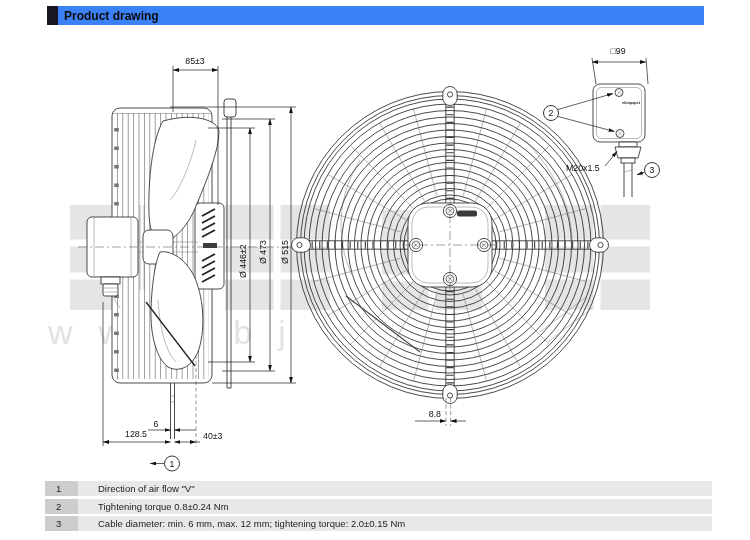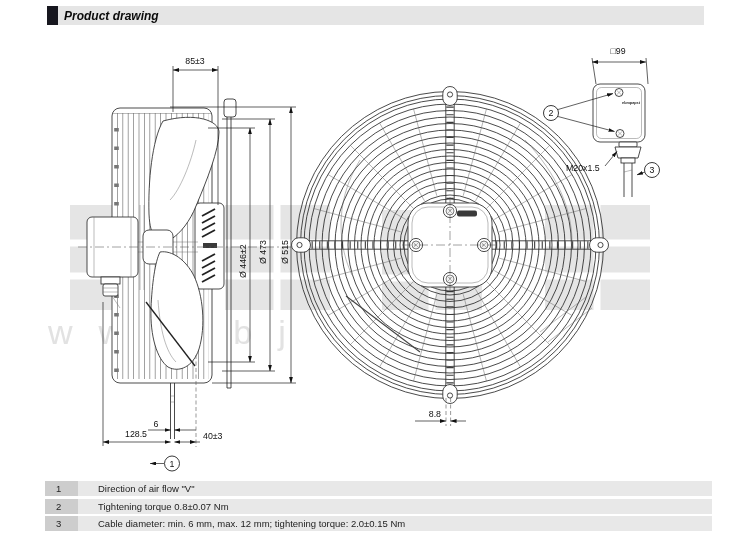--- a/index.html
+++ b/index.html
@@ -1,21 +1,21 @@
 <!DOCTYPE html>
 <html><head>
 <meta charset="utf-8">
 <style>
   html,body{margin:0;padding:0;background:#ffffff;}
   #page{position:relative;width:750px;height:540px;background:#fff;overflow:hidden;
         font-family:"Liberation Sans","DejaVu Sans",sans-serif;}
   
   #hdr{position:absolute;left:47px;top:6px;width:657px;height:19px;display:flex;align-items:stretch;}
   #hdr .accent{width:11px;background:#17171f;}
-  #hdr .bar{flex:1;background:#e5e5e5;display:flex;align-items:center;font-style:italic;}
+  #hdr .bar{flex:1;background:#3b82f6;display:flex;align-items:center;}
   #hdr .bar span{font-size:12px;font-weight:bold;color:#0a0a0a;padding-left:6px;}
   
   #notes{position:absolute;left:45px;top:481px;width:667px;}
   .nrow{display:flex;height:15px;margin-bottom:2.5px;}
   .ncell{width:33px;background:#cdcdcd;font-size:9.5px;color:#222;display:flex;align-items:center;padding-left:11px;box-sizing:border-box;}
   .tcell{flex:1;background:#e8e8e8;font-size:9.5px;color:#222;display:flex;align-items:center;padding-left:20px;box-sizing:border-box;}
   
   svg{position:absolute;left:0;top:0;}
   .ln{stroke:#2b2b2b;stroke-width:.85;fill:none;}
   .lnw{stroke:#2b2b2b;stroke-width:.85;fill:#fff;}
@@ -327,21 +327,21 @@
     </g>
   </svg>
 
   <div id="notes">
     <div class="nrow">
       <div class="ncell">1</div>
       <div class="tcell">Direction of air flow "V"</div>
     </div>
     <div class="nrow">
       <div class="ncell">2</div>
-      <div class="tcell">Tightening torque 0.8±0.07 Nm</div>
+      <div class="tcell">Tightening torque 0.8±0.24 Nm</div>
     </div>
     <div class="nrow">
       <div class="ncell">3</div>
       <div class="tcell">Cable diameter: min. 6 mm, max. 12 mm; tightening torque: 2.0±0.15 Nm</div>
     </div>
   </div>
 
 </div>
 
 </body></html>

